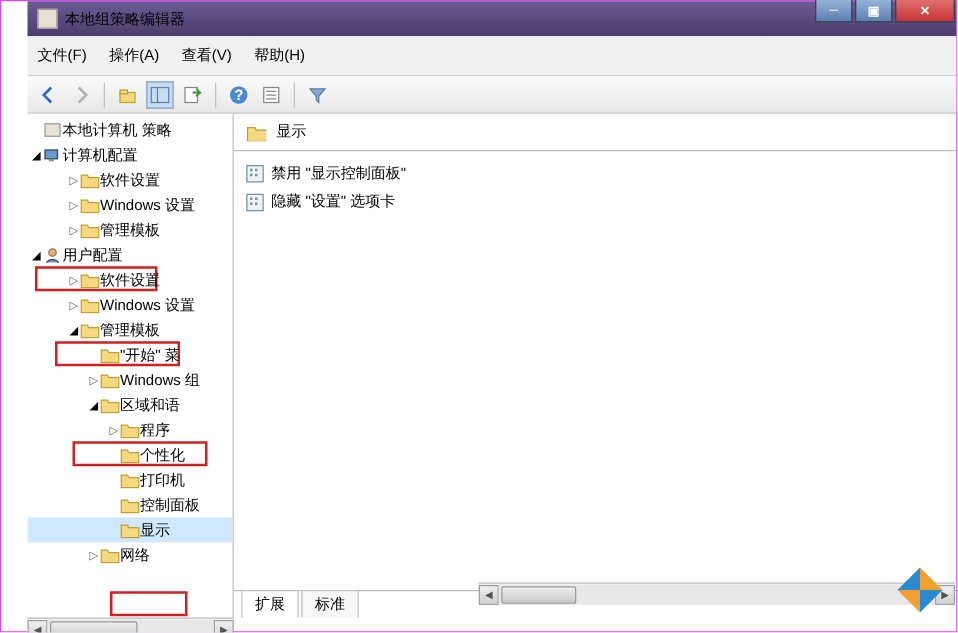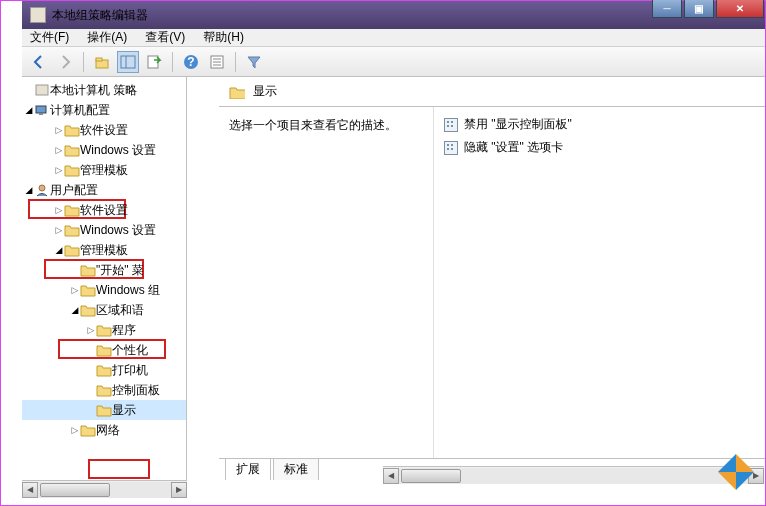--- a/index.html
+++ b/index.html
@@ -8,30 +8,30 @@
 .titlebar { height: 28px; background: linear-gradient(to bottom, #6b5b95, #4a3d6b); display: flex; align-items: center; padding-left: 8px; }
 .titlebar .icon { width: 16px; height: 16px; background: #e8e0d0; border: 1px solid #999; margin-right: 6px; }
 .titlebar .title { color: #000; }
 .win-controls { position: absolute; right: 2px; top: 0; display: flex; gap: 2px; }
 .win-btn { width: 30px; height: 18px; border: 1px solid #345; border-top: none; display: flex; align-items: center; justify-content: center; }
 .win-min { background: linear-gradient(#95b3d7,#5a7fb0); }
 .win-max { background: linear-gradient(#95b3d7,#5a7fb0); }
 .win-close { width: 48px; background: linear-gradient(#e07070,#c83232); }
 .win-btn span { color: #fff; font-weight: bold; font-size: 10px; }
 
-.menubar { height: 18px; background: #f0f0f0; border-bottom: 1px solid #d0d0d0; display: flex; align-items: center; padding-left: 8px; gap: 18px; }
+.menubar { height: 32px; background: #f0f0f0; border-bottom: 1px solid #d0d0d0; display: flex; align-items: center; padding-left: 8px; gap: 18px; }
 .menubar span { color: #000; }
 
 .toolbar { height: 30px; background: linear-gradient(#fafafa,#e8e8e8); border-bottom: 1px solid #c0c0c0; display: flex; align-items: center; padding: 0 6px; gap: 4px; }
 .tb-sep { width: 1px; height: 20px; background: #c0c0c0; margin: 0 3px; }
 .tb-btn { width: 22px; height: 22px; display: flex; align-items: center; justify-content: center; border: 1px solid transparent; }
 .tb-btn.active { border: 1px solid #7da2ce; background: #c8dcf0; }
 .tb-btn svg { width: 16px; height: 16px; }
 
-.content { display: flex; height: 403px; gap: 32px; }
+.content { display: flex; height: 403px; }
 
 .tree-pane { width: 165px; border-right: 1px solid #c0c0c0; overflow: hidden; position: relative; background: #fff; }
 .tree { padding: 3px 0; }
 .tree-row { display: flex; align-items: center; height: 20px; white-space: nowrap; position: relative; }
 .tree-row .arrow { width: 10px; font-size: 9px; color: #666; text-align: center; }
 .tree-row .arrow.open { color: #000; }
 .folder-svg { width: 16px; height: 14px; }
 .tree-row .label { }
 .tree-row.selected { background: #cde8ff; }
 .hilite { border: 2px solid #d02020; position: absolute; pointer-events: none; }
@@ -300,23 +300,20 @@
   </div>
 
   <div class="right-pane">
     <div class="header-strip">
       <svg class="folder-svg" width="18" height="16">
             <path d="M1 3 L7 3 L8 5 L17 5 L17 14 L1 14 Z" fill="#f5d880" stroke="#c0a030"></path>
           </svg>
       <span>显示</span>
     </div>
     <div class="detail-row">
-      <div class="desc-col">
-        <span>选择一个项目来查看它的描述。</span>
-      </div>
       <div class="list-col">
         <div class="list-item">
           <div class="licon"></div>
           <span>禁用 "显示控制面板"</span>
         </div>
         <div class="list-item">
           <div class="licon"></div>
           <span>隐藏 "设置" 选项卡</span>
         </div>
         <div class="hscroll-bottom" style="position:absolute; bottom:22px; left:383px; right:2px;">

